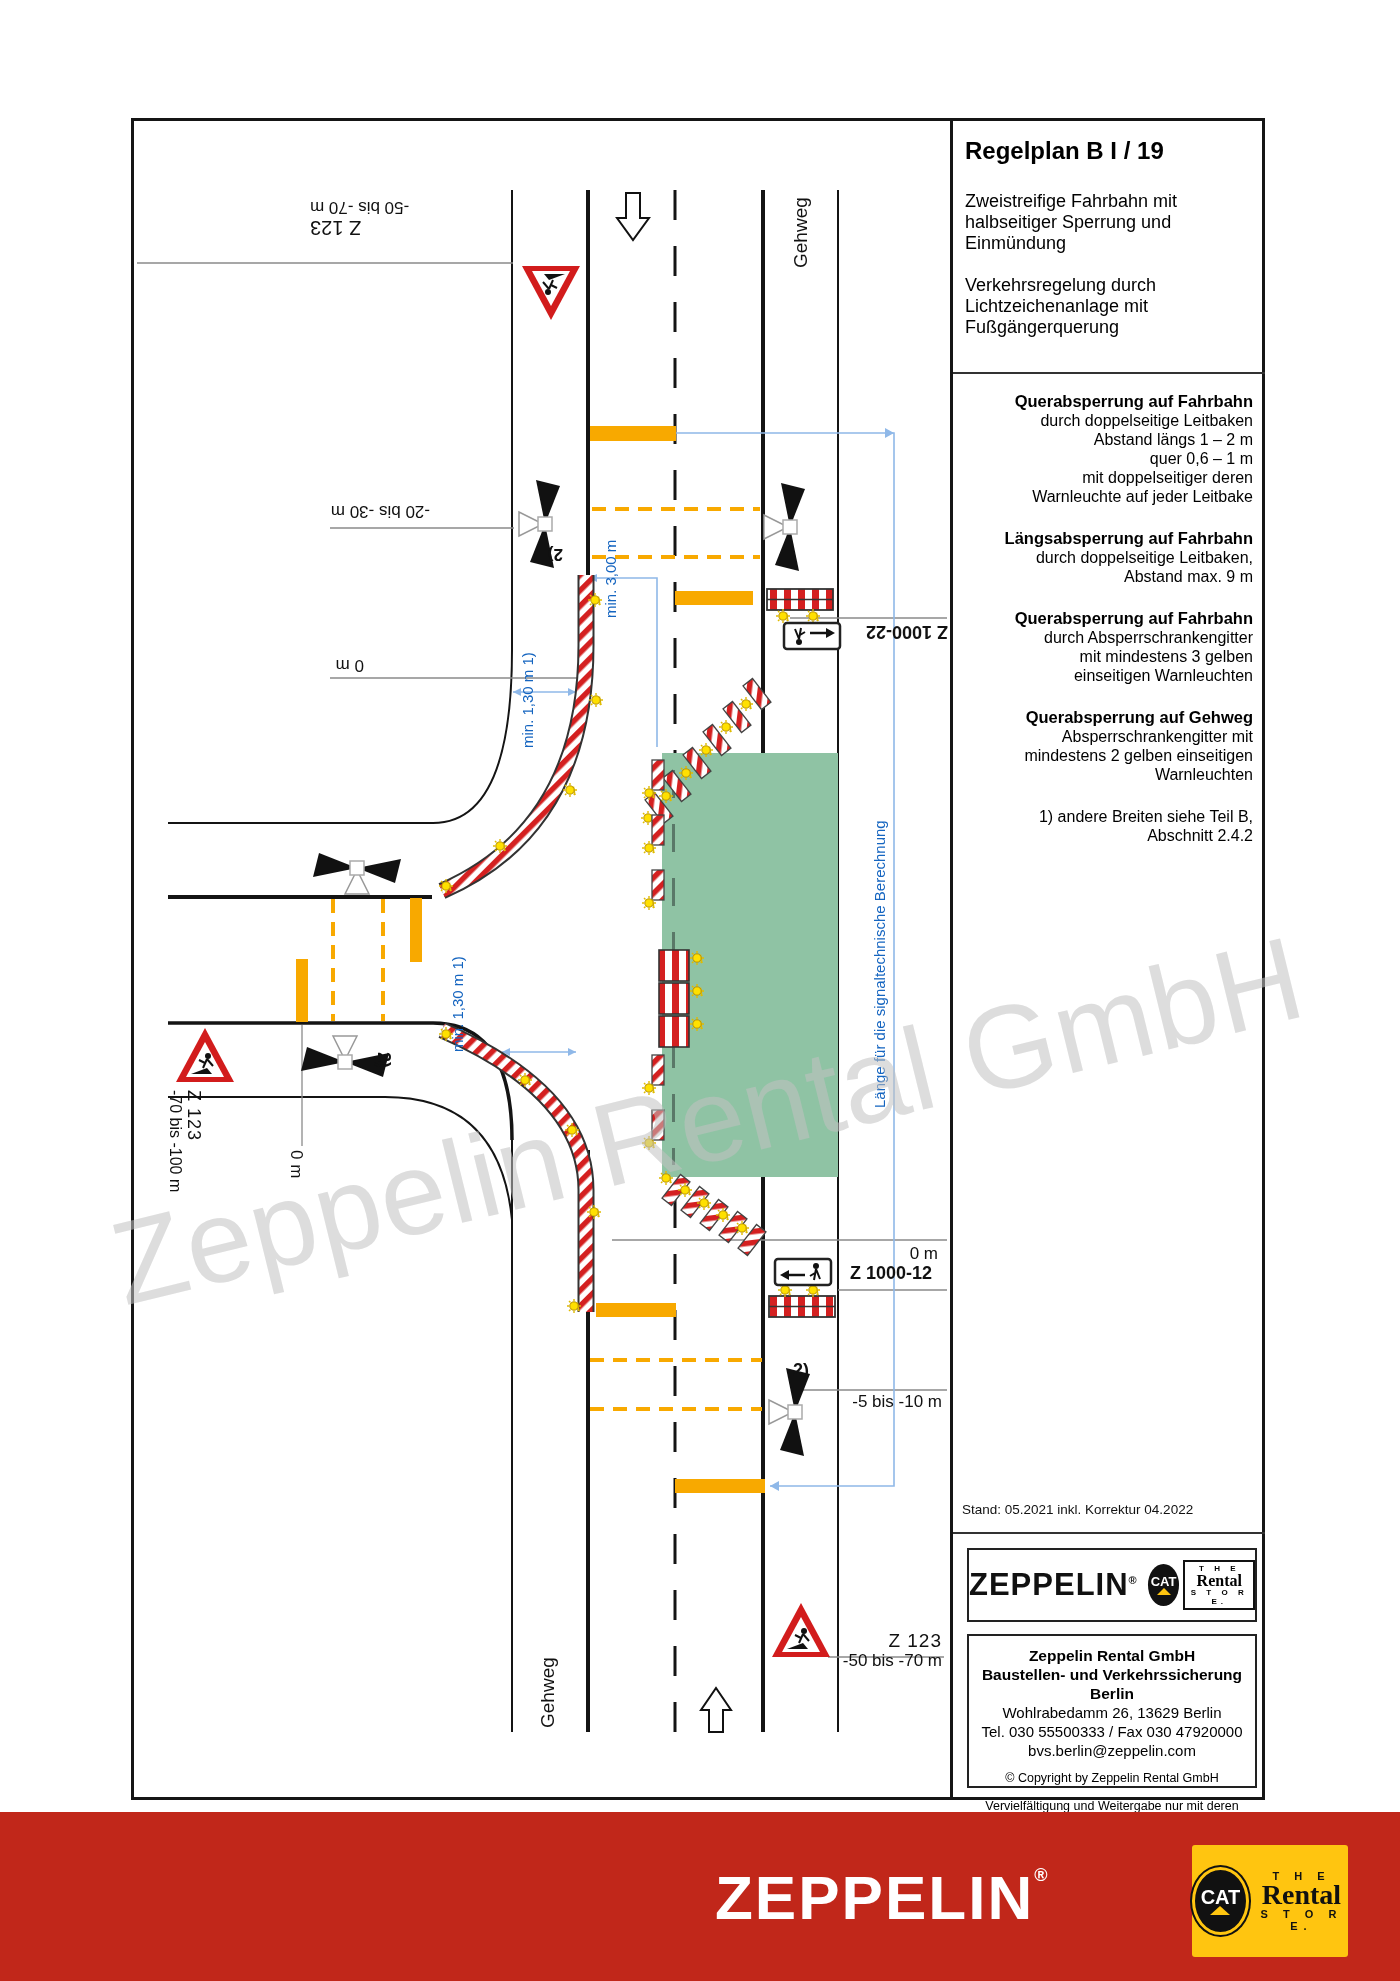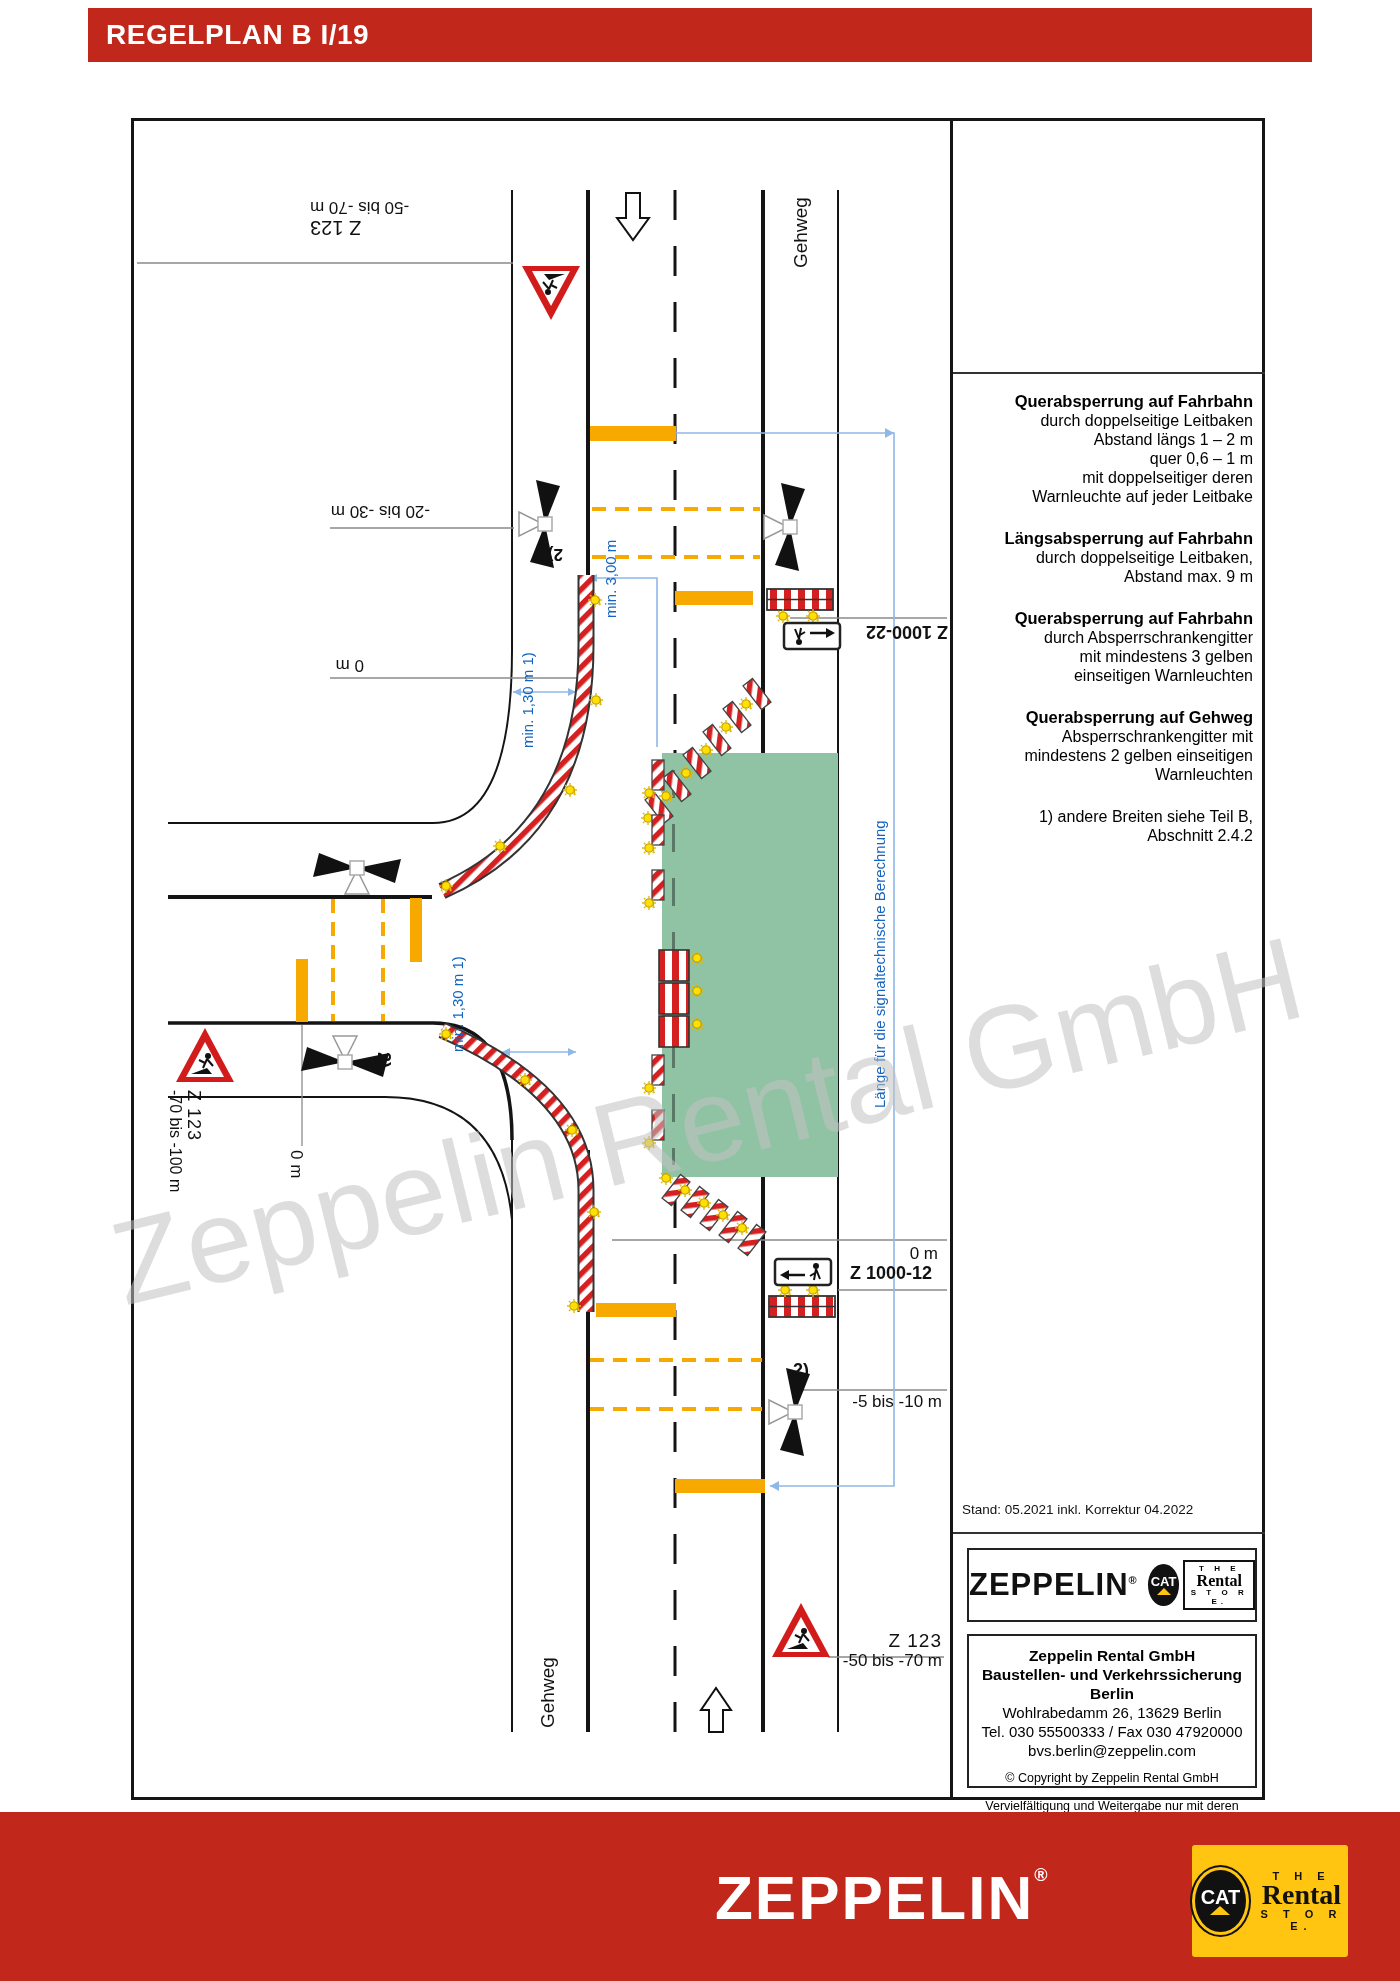--- a/index.html
+++ b/index.html
@@ -55,23 +55,20 @@
   .fcat .cattri{border-left-width:10px;border-right-width:10px;border-bottom-width:9px;}
   .fstore{text-align:center;color:#111;}
   .fstore .s1{font-size:11px;letter-spacing:6px;font-weight:bold;}
   .fstore .s2{font-family:"Liberation Serif",serif;font-weight:bold;font-size:28px;line-height:26px;}
 </style>
 </head>
 <body>
 
 <div class="page">
 
-  <div class="topbar">
-    <span>REGELPLAN B I/19</span>
-  </div>
 
   <div class="frame"></div>
 
   <svg class="svgwrap" width="1400" height="1981" viewBox="0 0 1400 1981" xmlns="http://www.w3.org/2000/svg">
     <defs>
       <pattern id="rw" width="11" height="11" patternUnits="userSpaceOnUse" patternTransform="rotate(45)">
         <rect width="11" height="11" fill="#ffffff"></rect>
           <rect width="5.5" height="11" fill="#D42020"></rect>
       </pattern>
       <pattern id="rwv" width="14" height="14" patternUnits="userSpaceOnUse">
@@ -304,20 +301,29 @@
   </div>
 
   <div class="lbl rotcw" style="left:204px;top:1090px;width:118px;">
     <div class="bold" style="font-size:18px;letter-spacing:1px;">Z 123</div>
     <div style="font-size:16px;">-70 bis -100 m</div>
   </div>
   <div class="lbl rotcw" style="left:306px;top:1150px;width:52px;">0 m</div>
   <div class="lbl rotcw bold" style="left:394px;top:1052px;font-size:18px;">2)</div>
 
   <div class="divv"></div>
+  <div class="panel-title">
+    <h1>Regelplan B I / 19</h1>
+    <div class="pline">Zweistreifige Fahrbahn mit</div>
+    <div class="pline">halbseitiger Sperrung und</div>
+    <div class="pline" style="margin-bottom:21px;">Einmündung</div>
+    <div class="pline">Verkehrsregelung durch</div>
+    <div class="pline">Lichtzeichenanlage mit</div>
+    <div class="pline">Fußgängerquerung</div>
+  </div>
   <div class="divh" style="left:953px;top:372px;width:312px;"></div>
 
   <div class="panel-notes">
     <div class="sec">
       <div class="h">Querabsperrung auf Fahrbahn</div>
       <div class="t">durch doppelseitige Leitbaken</div>
       <div class="t">Abstand längs 1 – 2 m</div>
       <div class="t ind3">quer 0,6 – 1 m</div>
       <div class="t">mit doppelseitiger deren</div>
       <div class="t">Warnleuchte auf jeder Leitbake</div>

